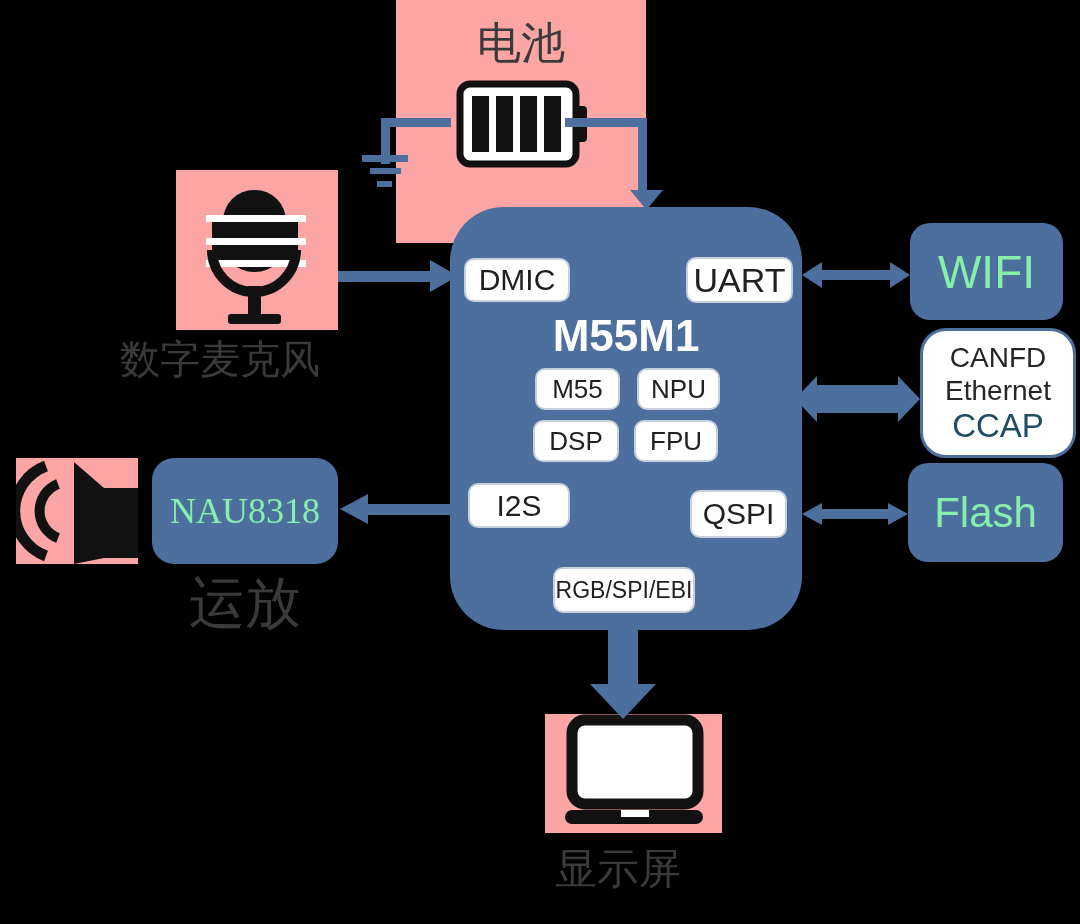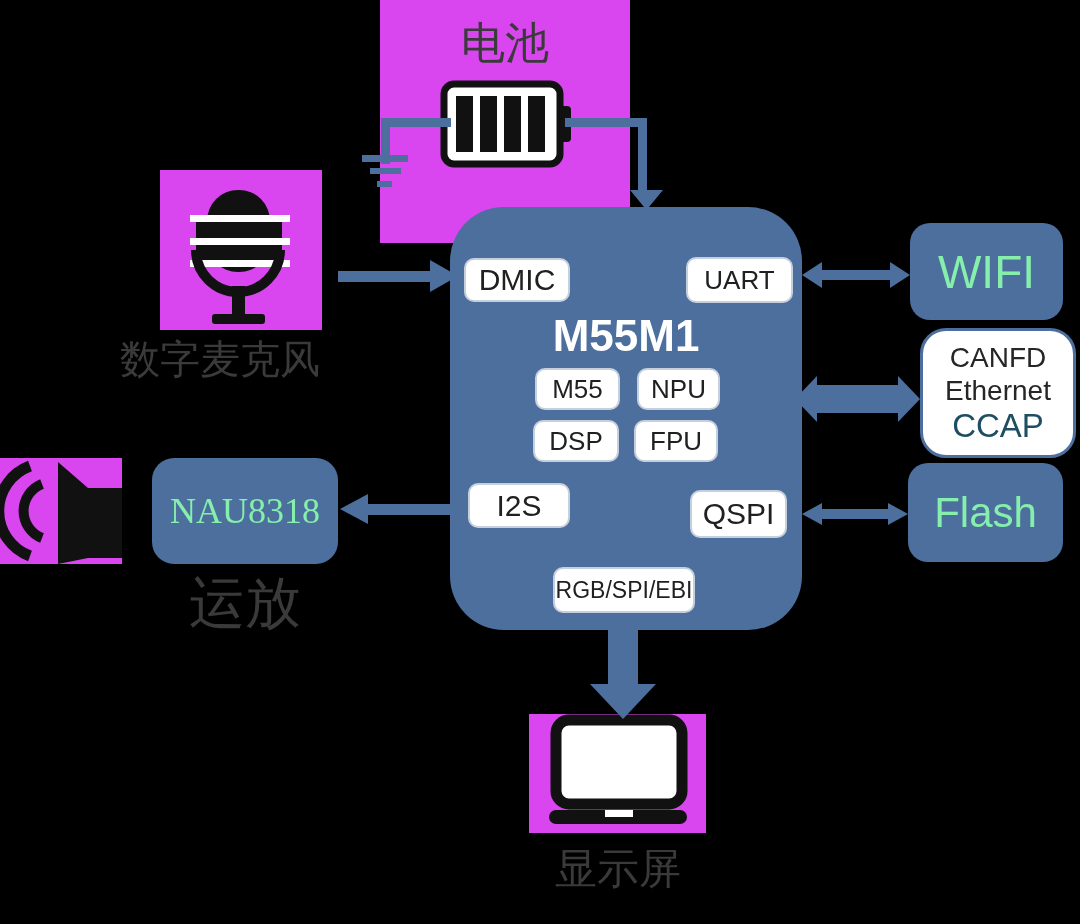--- a/index.html
+++ b/index.html
@@ -1,21 +1,21 @@
 <!DOCTYPE html>
 <html><head>
 <meta charset="utf-8">
 <style>
   html,body{margin:0;padding:0;background:#000;}
   #canvas{
     position:relative;width:1080px;height:924px;background:#000;overflow:hidden;
     font-family:"Liberation Sans",sans-serif;
   }
   .abs{position:absolute;}
-  .wbox{background:#d946ef;}
+  .wbox{background:#fca5a5;margin-left:16px;}
   .bluebox{
     background:#4C6F9E;color:#86efac;display:flex;align-items:center;justify-content:center;
     border-radius:22px;
   }
   .soc{
     background:#4C6F9E;border-radius:54px;
   }
   .chip{
     position:absolute;background:#fff;border:2px solid #c6cfdc;border-radius:10px;
     display:flex;align-items:center;justify-content:center;color:#202020;box-sizing:border-box;
@@ -70,21 +70,21 @@
 
   <div class="abs bluebox" style="left:152px;top:458px;width:186px;height:106px;font-size:36px;font-family:Liberation Serif, serif;">
     <span>NAU8318</span>
   </div>
   <div class="abs cn" style="left:148px;top:566px;width:194px;font-size:56px;">运放</div>
 
   <div class="abs soc" style="left:450px;top:207px;width:352px;height:423px;">
     <div class="chip" style="left:14px;top:51px;width:106px;height:44px;font-size:30px;">
       <span>DMIC</span>
     </div>
-    <div class="chip" style="left:236px;top:50px;width:107px;height:46px;font-size:26px;">
+    <div class="chip" style="left:236px;top:50px;width:107px;height:46px;font-size:34px;">
       <span>UART</span>
     </div>
     <div class="soc-title" style="top:104px;">M55M1</div>
     <div class="chip" style="left:85px;top:161px;width:85px;height:42px;font-size:26px;">
       <span>M55</span>
     </div>
     <div class="chip" style="left:187px;top:161px;width:83px;height:42px;font-size:26px;">
       <span>NPU</span>
     </div>
     <div class="chip" style="left:83px;top:213px;width:86px;height:42px;font-size:26px;">

